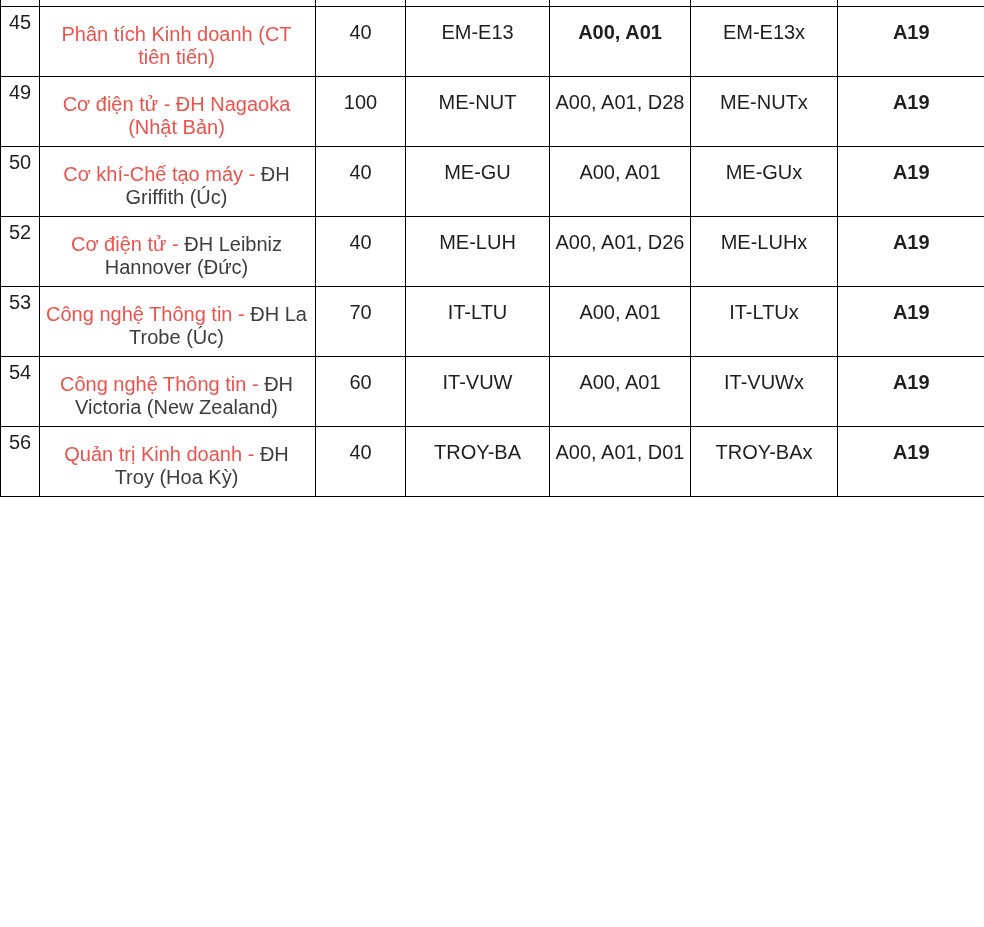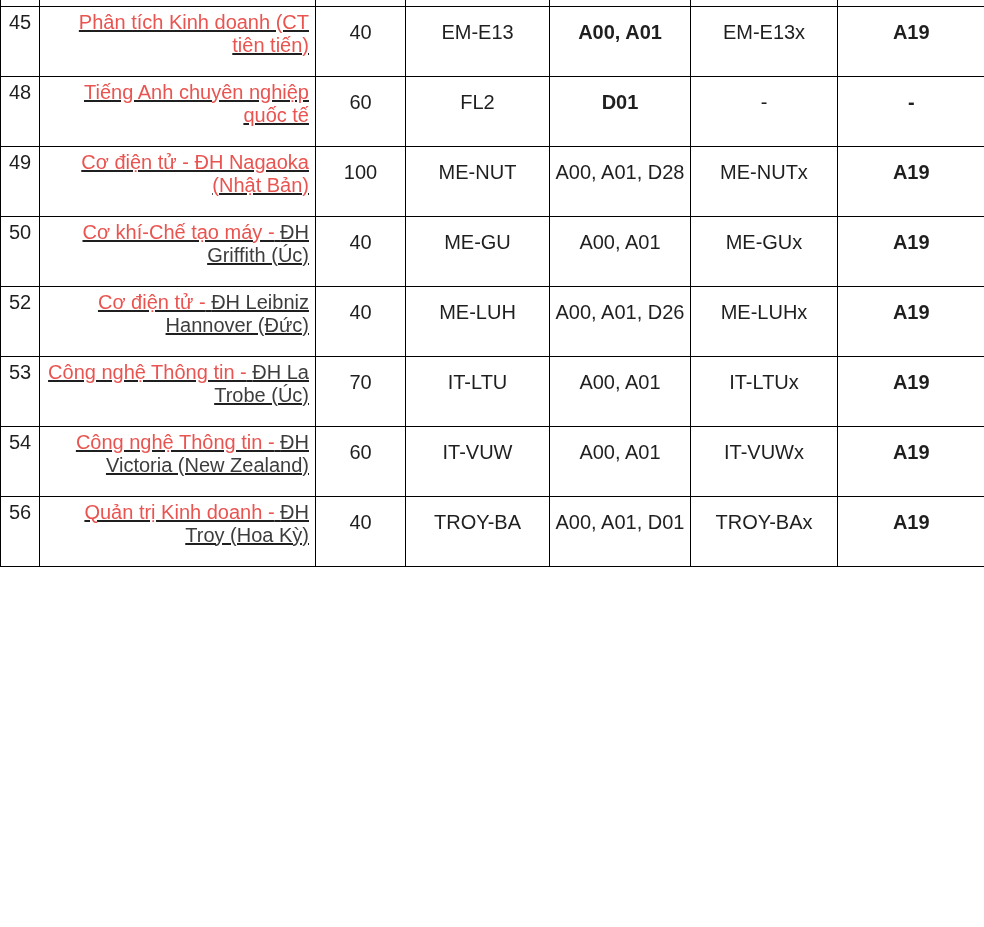--- a/index.html
+++ b/index.html
@@ -37,24 +37,23 @@
     height: 70px;
   }
   table.adm td:last-child {
     border-right: none;
   }
   td.cell-no {
     text-align: center;
     padding-top: 4px;
   }
   td.cell-name {
-    text-align: right;
-    padding: 4px 6px 0 4px;
+    text-align: center;
+    padding: 16px 6px 0 4px;
     line-height: 1.15;
-    text-decoration: underline;
   }
   td.cell-val {
     text-align: center;
     padding-top: 14px;
   }
   td.bold {
     font-weight: bold;
   }
   .red-part {
     color: #e95450;
@@ -89,29 +88,20 @@
       <td></td>
     </tr>
   <tr class="data-row">
     <td class="cell-no">45</td>
     <td class="cell-name"><span class="red-part">Phân tích Kinh doanh (CT tiên tiến)</span> <span class="dark-part"></span></td>
     <td class="cell-val">40</td>
     <td class="cell-val">EM-E13</td>
     <td class="cell-val bold">A00, A01</td>
     <td class="cell-val">EM-E13x</td>
     <td class="cell-val bold">A19</td>
-  </tr>
-      <tr class="data-row">
-    <td class="cell-no">48</td>
-    <td class="cell-name"><span class="red-part">Tiếng Anh chuyên nghiệp quốc tế</span> <span class="dark-part"></span></td>
-    <td class="cell-val">60</td>
-    <td class="cell-val">FL2</td>
-    <td class="cell-val bold">D01</td>
-    <td class="cell-val">-</td>
-    <td class="cell-val bold">-</td>
   </tr>
       <tr class="data-row">
     <td class="cell-no">49</td>
     <td class="cell-name"><span class="red-part">Cơ điện tử - ĐH Nagaoka (Nhật Bản)</span> <span class="dark-part"></span></td>
     <td class="cell-val">100</td>
     <td class="cell-val">ME-NUT</td>
     <td class="cell-val">A00, A01, D28</td>
     <td class="cell-val">ME-NUTx</td>
     <td class="cell-val bold">A19</td>
   </tr>

